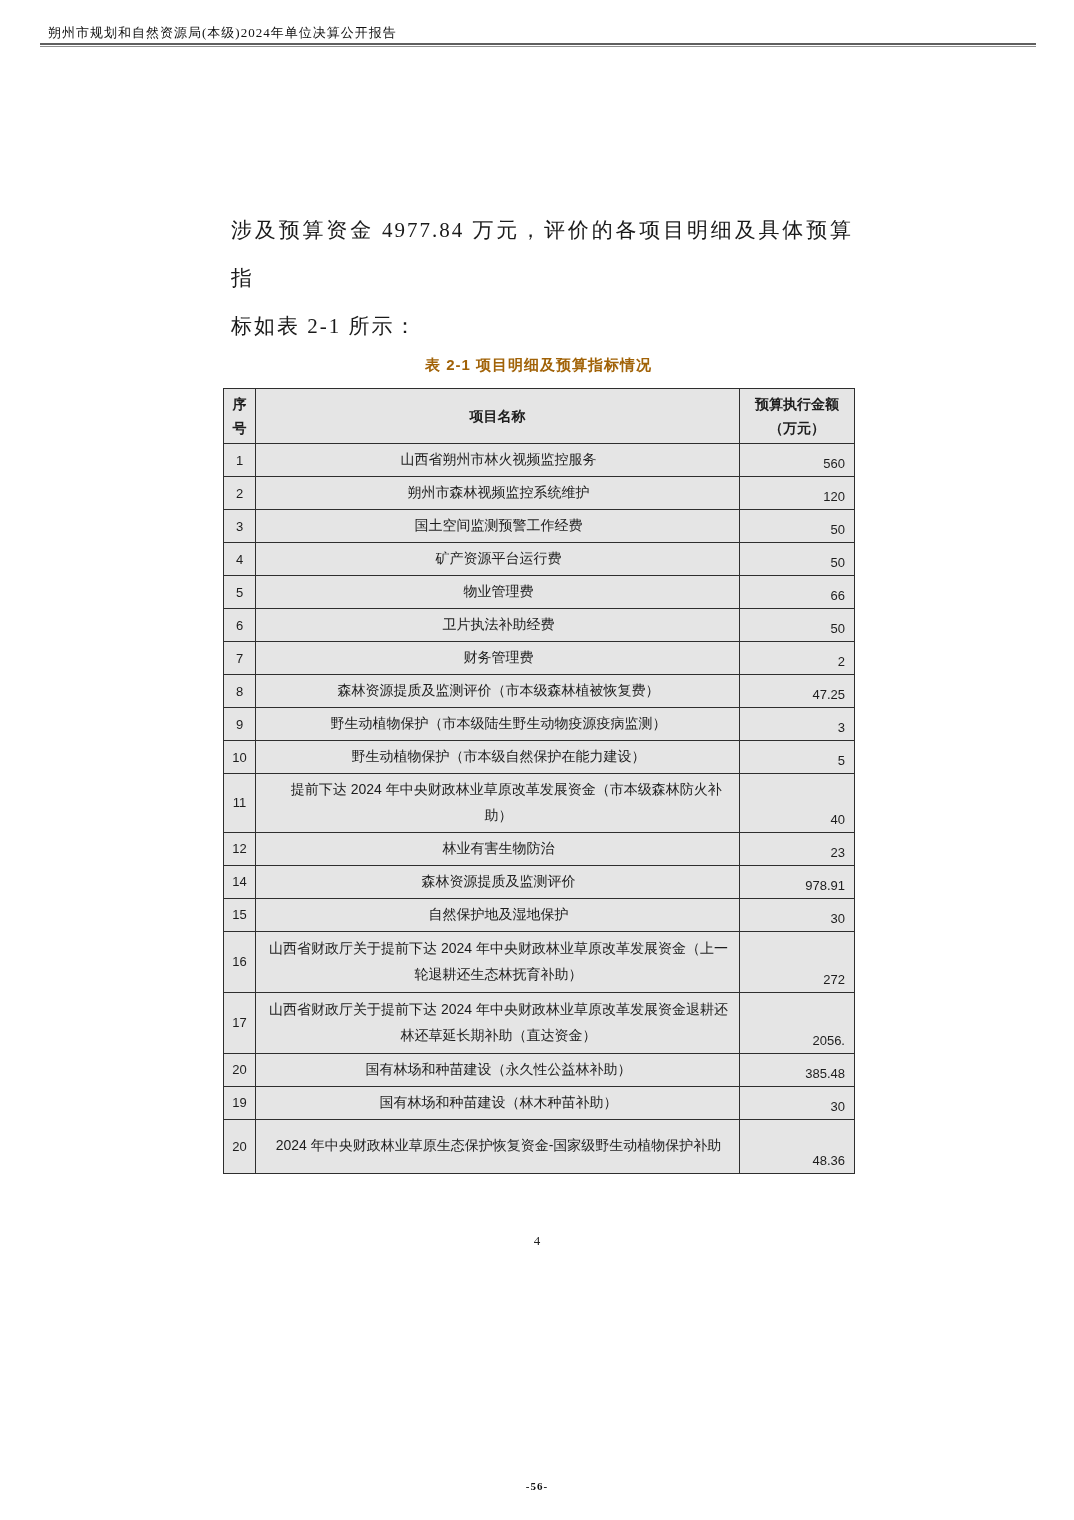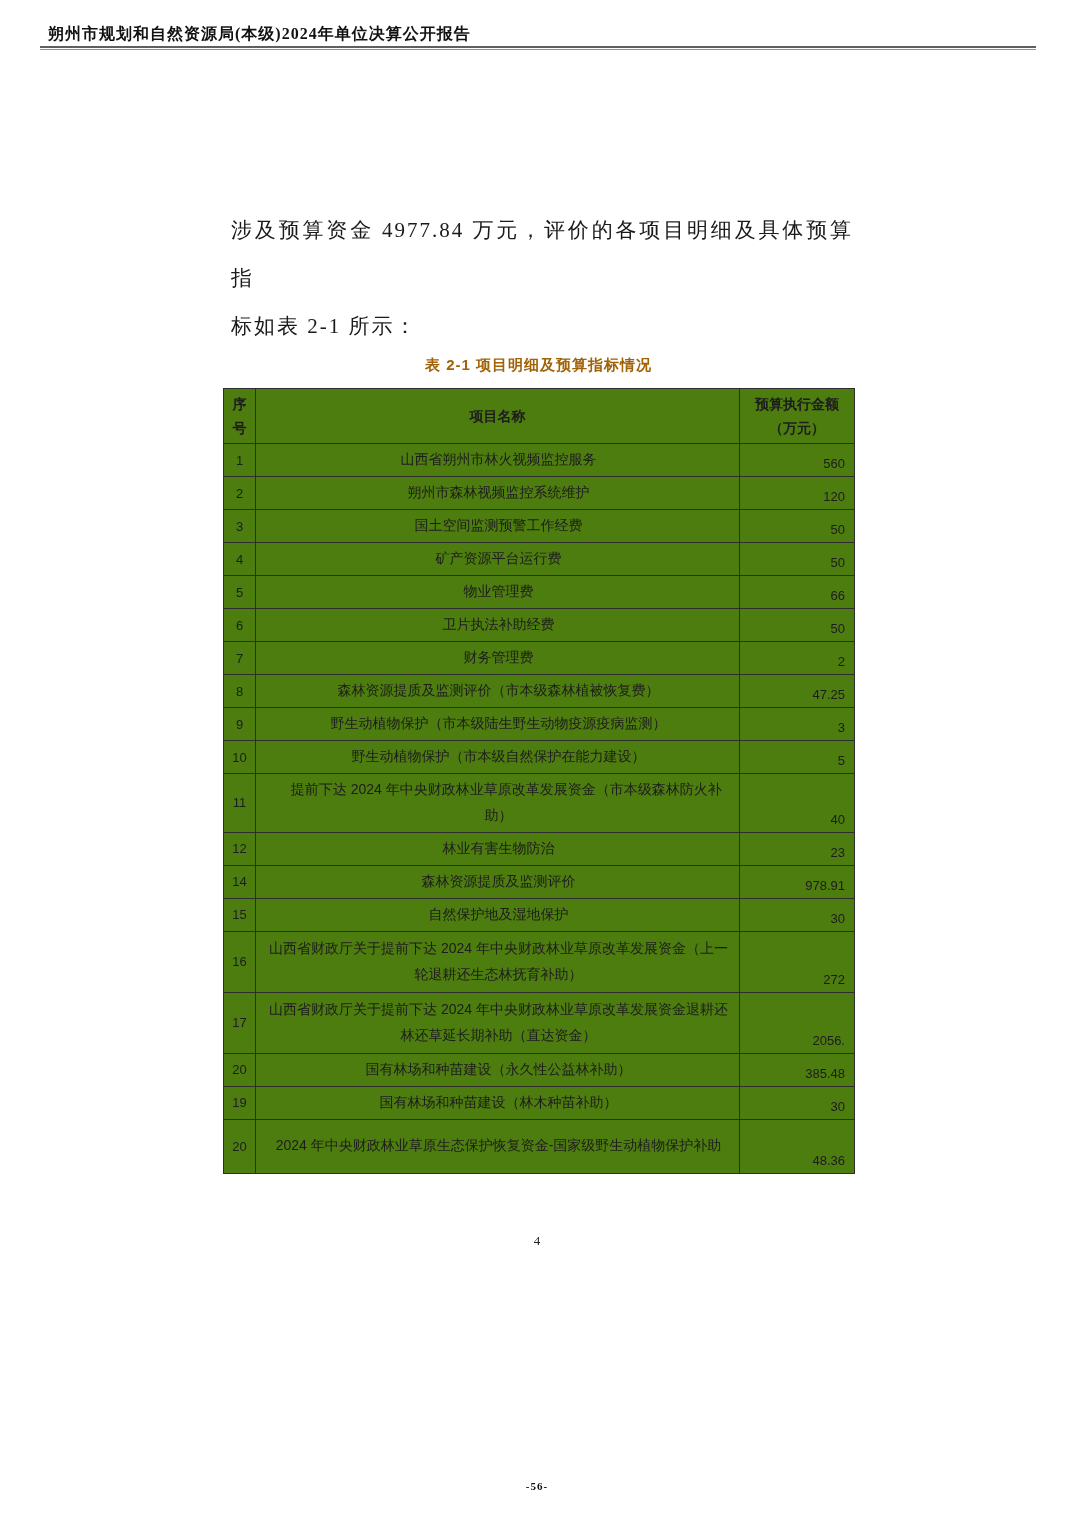--- a/index.html
+++ b/index.html
@@ -11,22 +11,22 @@
     color: #1c1c1c;
     overflow: hidden;
   }
 
   
   .doc-header {
     position: absolute; left: 40px; top: 24px; width: 996px;
   }
   .doc-header-title {
     font-family: "Liberation Serif", serif;
-    font-weight: bold;
-    font-size: 16px;
+    font-weight: normal;
+    font-size: 13px;
     letter-spacing: 1px;
     color: #111;
     padding-left: 8px;
     margin-bottom: 1px;
     white-space: nowrap;
   }
   .doc-header-rule {
     height: 4px;
     border-top: 2px solid #5f5f5f;
     border-bottom: 1px solid #8f8f8f;
@@ -54,21 +54,21 @@
     letter-spacing: 1px;
     color: #a16207;
   }
 
   
   .budget-table-wrap { position: absolute; left: 223px; top: 388px; }
   table.budget-table {
     border-collapse: collapse;
     table-layout: fixed;
     width: 631px;
-    background: #4d7c0f;
+    background: #e5e5e5;
     padding-left: 32px;
   }
   .budget-table col.c-no   { width: 32px; }
   .budget-table col.c-name { width: 484px; }
   .budget-table col.c-amt  { width: 115px; }
   .budget-table th, .budget-table td {
     border: 1px solid #2e2e2e;
     font-family: "Liberation Sans", sans-serif;
     color: #1d1d1d;
   }

